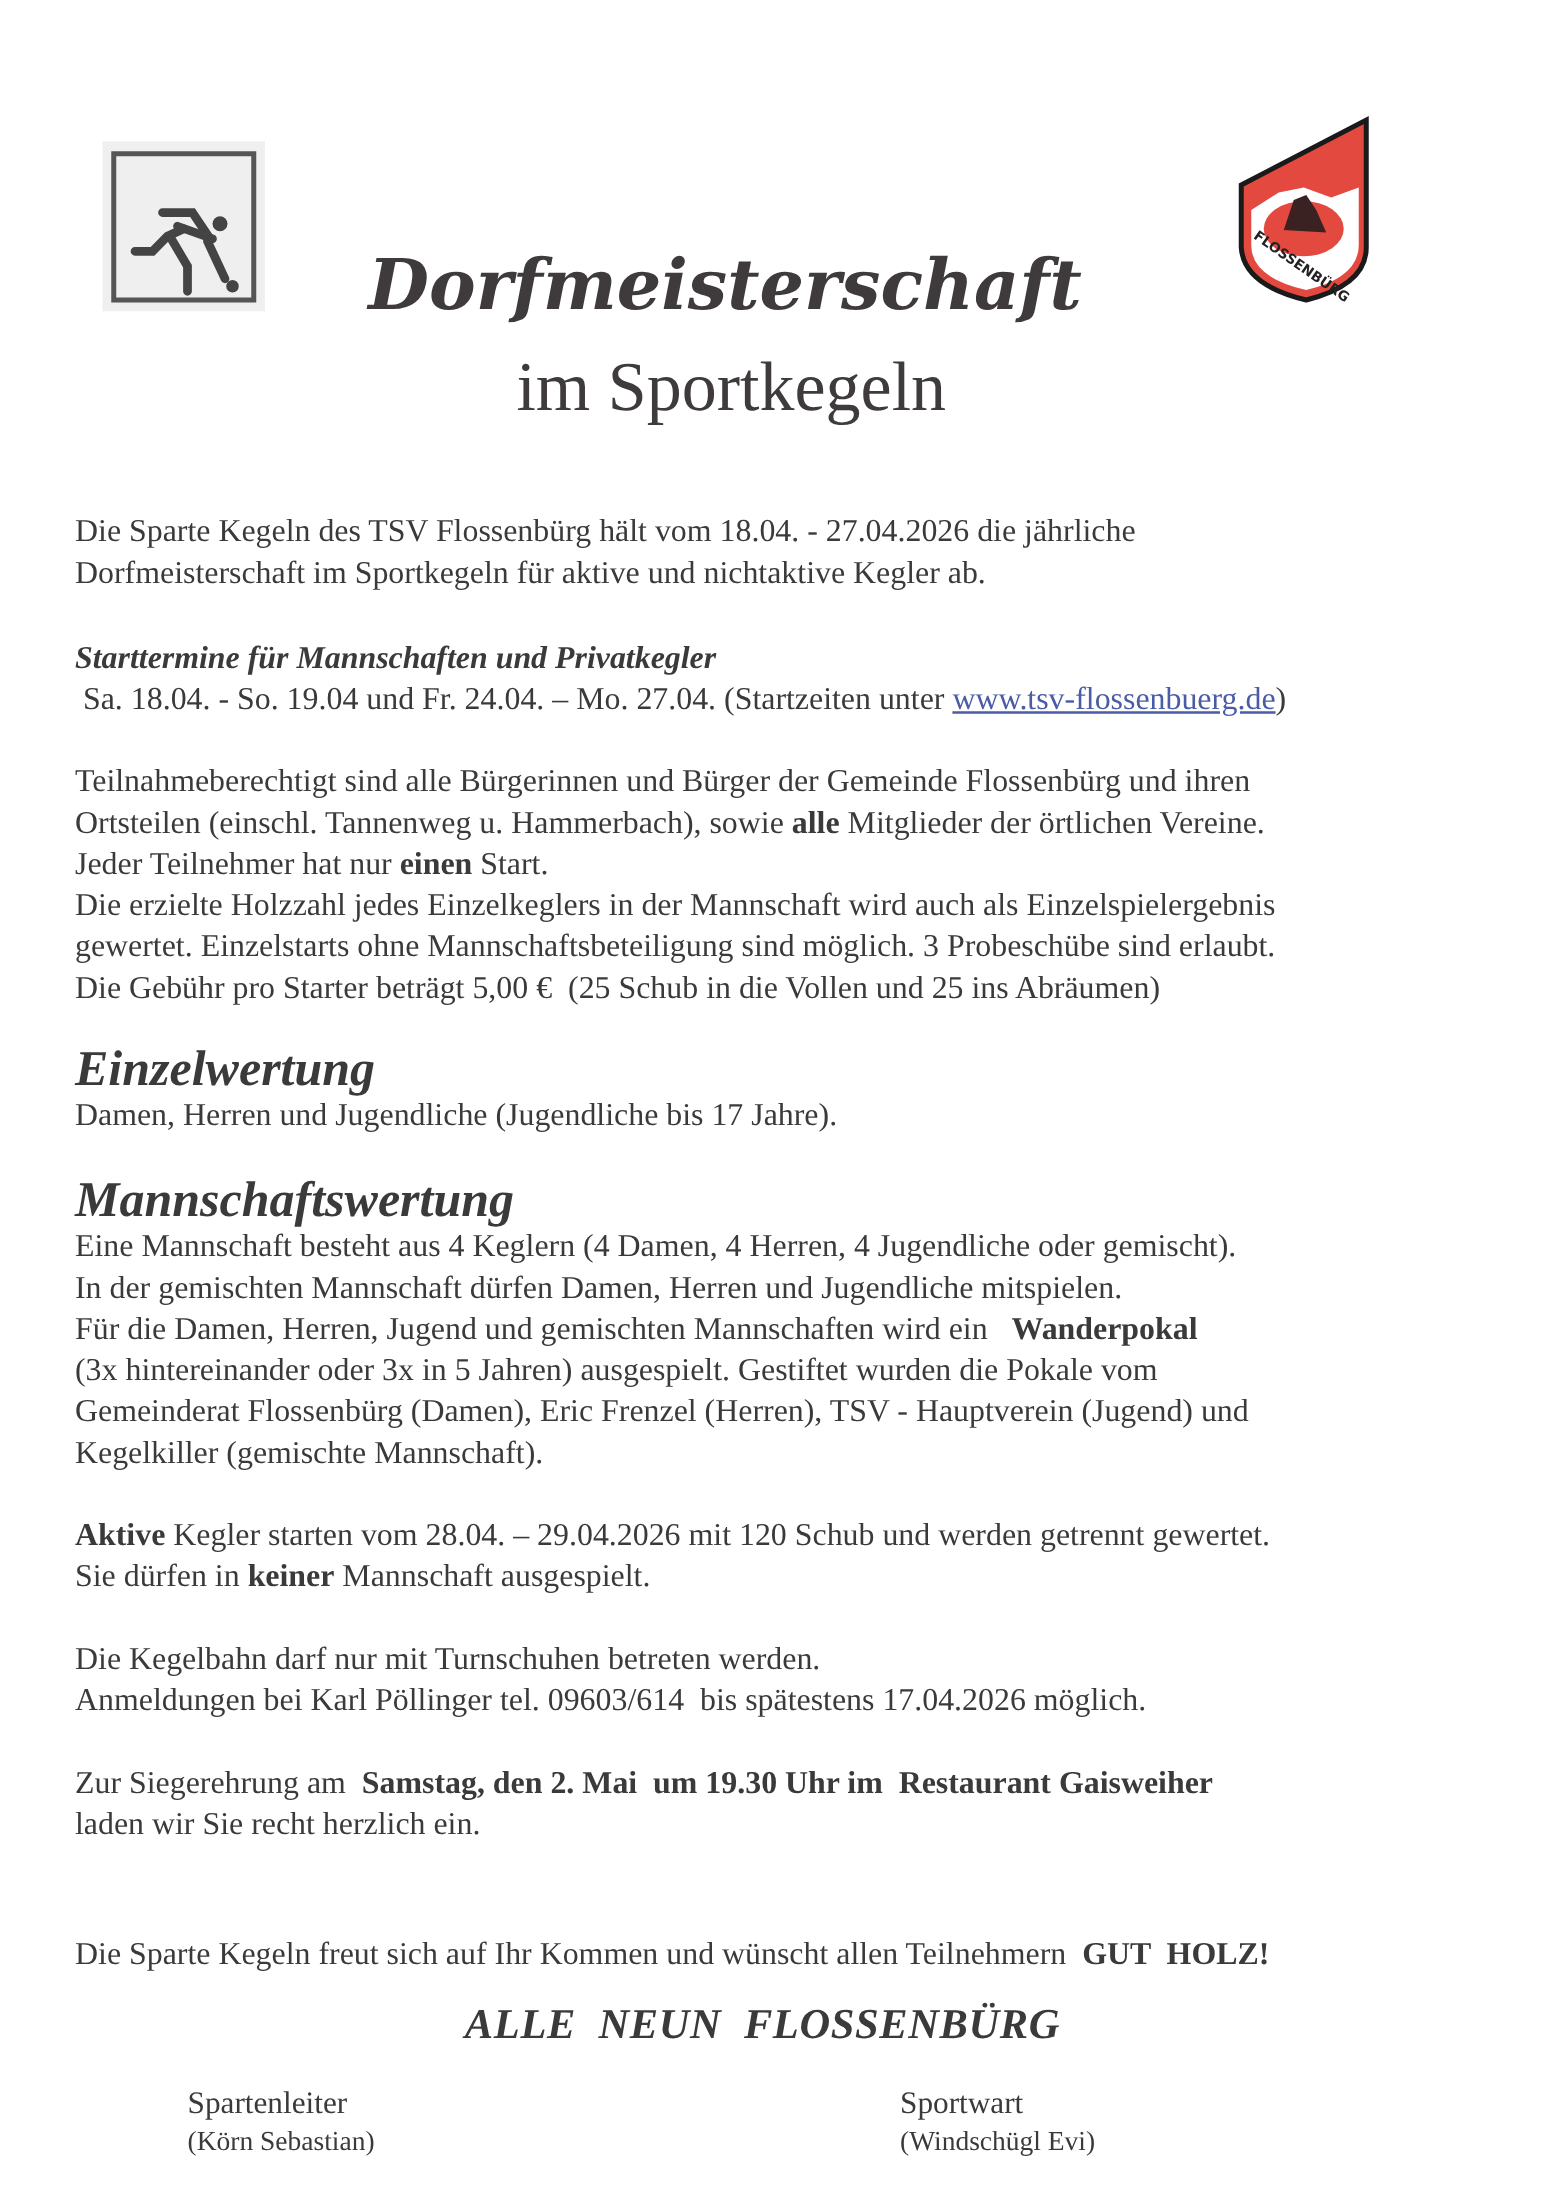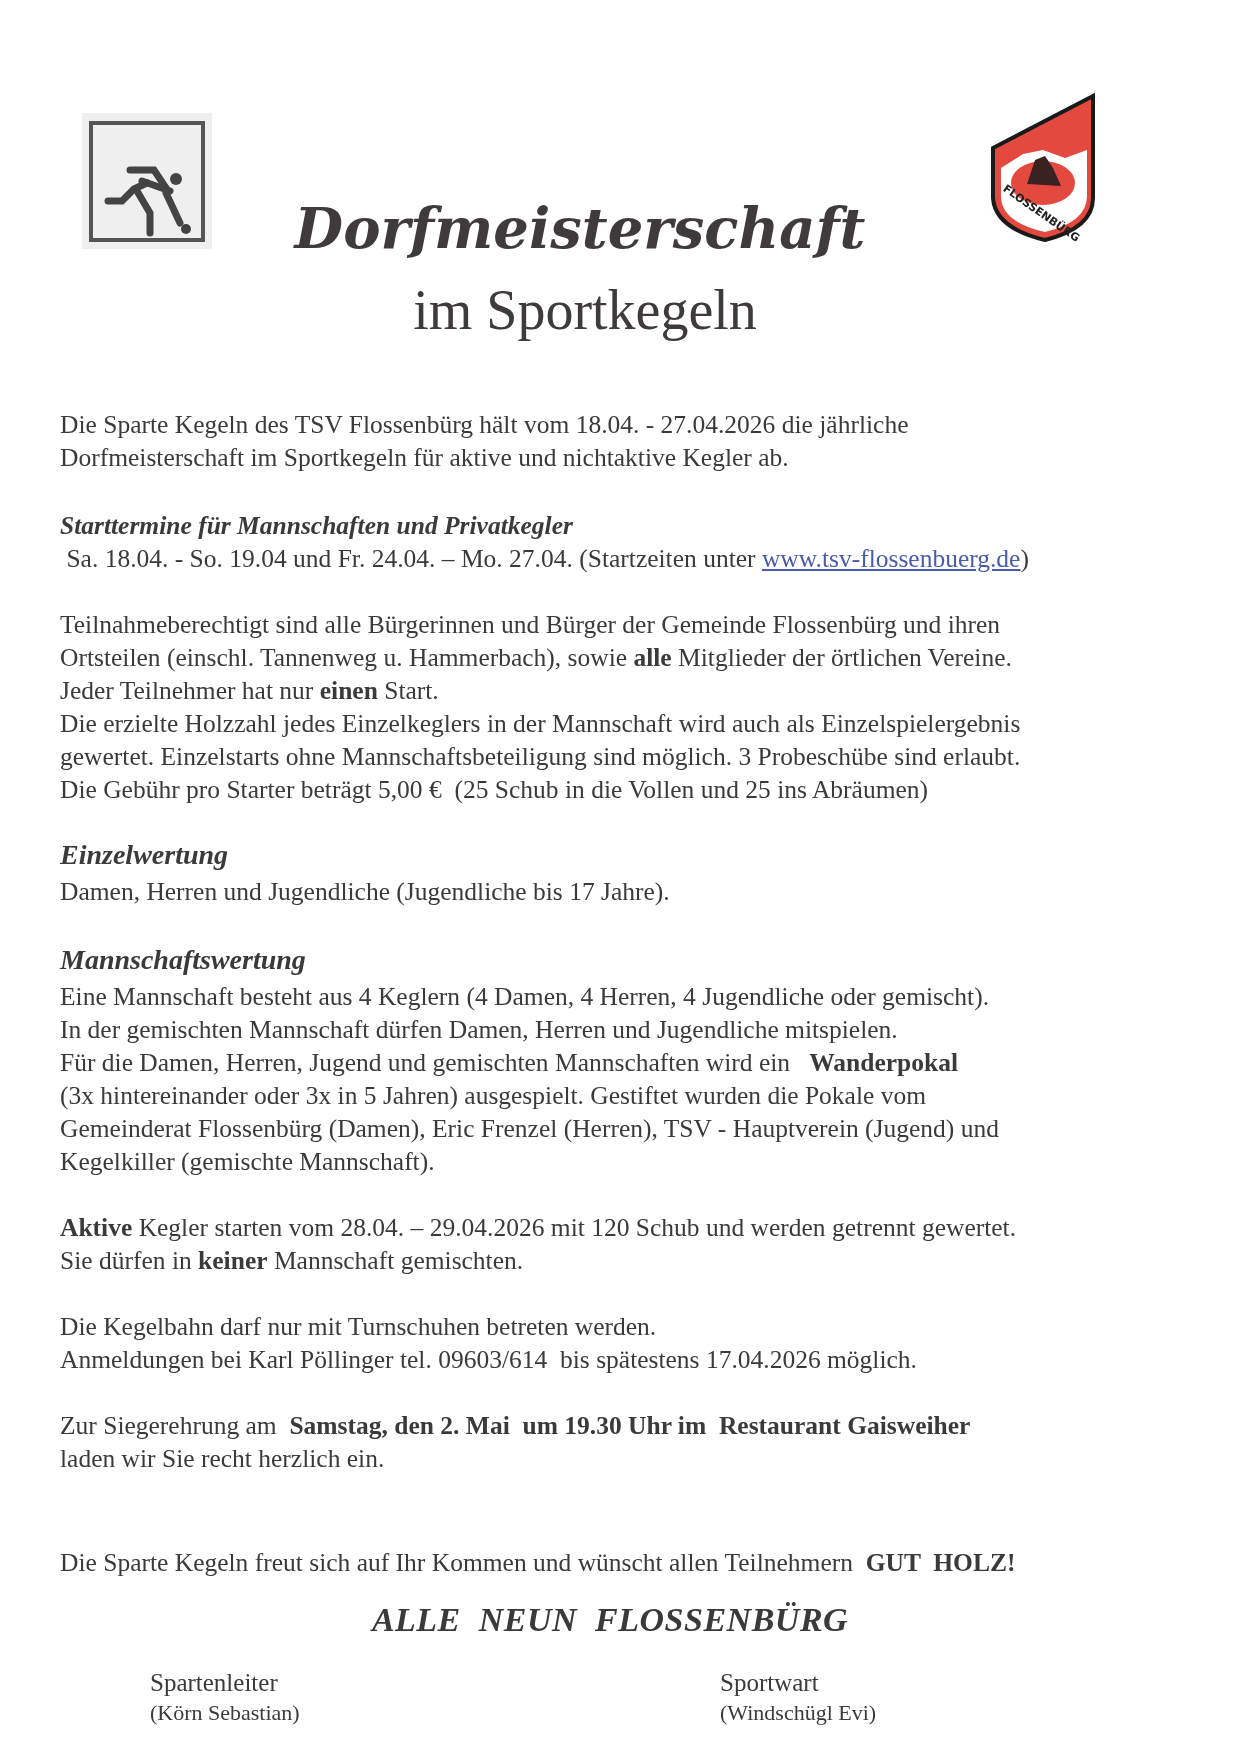--- a/index.html
+++ b/index.html
@@ -10,21 +10,21 @@
   .logo-left svg { width: 100%; height: 100%; display: block; }
   .logo-right { left: 983px; top: 88px; width: 120px; height: 160px; }
   .logo-right svg { width: 100%; height: 100%; display: block; }
   .title1 { left: 0; width: 1160px; top: 196px; text-align: center;
             font-family: "DejaVu Serif", serif; font-style: italic; font-weight: bold;
             font-size: 56px; line-height: 64px; color: #3f3b3c; }
   .title2 { left: 0; width: 1170px; top: 278px; text-align: center;
             font-family: Liberation Serif, serif; font-size: 56px; line-height: 64px; color: #3f3b3c; }
   .line { left: 60px; font-size: 25.5px; line-height: 33.5px; white-space: pre; }
   .head-it { font-style: italic; font-weight: bold; font-size: 25.5px; }
-  .head-big { font-style: italic; font-weight: bold; font-size: 28px; }
+  .head-big { font-style: italic; font-weight: bold; font-size: 40px; }
   .bi { font-weight: bold; }
   .b { font-weight: bold; }
   a.link { color: #4a5ba8; text-decoration: underline; }
   .motto { left: 0; width: 1220px; text-align: center; top: 1601px; font-style: italic;
            font-weight: bold; font-size: 34px; letter-spacing: 0.5px; white-space: pre; }
   .sig { text-align: left; font-size: 25px; line-height: 30px; }
   .sig .sub { font-size: 22px; }
 </style>
 </head>
 <body>
@@ -75,21 +75,21 @@
 
 <div class="abs line head-big" style="top:943px">Mannschaftswertung</div>
 <div class="abs line" style="top:980px">Eine Mannschaft besteht aus 4 Keglern (4 Damen, 4 Herren, 4 Jugendliche oder gemischt).</div>
 <div class="abs line" style="top:1013px">In der gemischten Mannschaft dürfen Damen, Herren und Jugendliche mitspielen.</div>
 <div class="abs line" style="top:1046px"><span>Für die Damen, Herren, Jugend und gemischten Mannschaften wird ein   </span><span class="bi">Wanderpokal</span></div>
 <div class="abs line" style="top:1079px">(3x hintereinander oder 3x in 5 Jahren) ausgespielt. Gestiftet wurden die Pokale vom</div>
 <div class="abs line" style="top:1112px">Gemeinderat Flossenbürg (Damen), Eric Frenzel (Herren), TSV - Hauptverein (Jugend) und</div>
 <div class="abs line" style="top:1145px">Kegelkiller (gemischte Mannschaft).</div>
 
 <div class="abs line" style="top:1211px"><span class="bi">Aktive</span><span> Kegler starten vom 28.04. – 29.04.2026 mit 120 Schub und werden getrennt gewertet.</span></div>
-<div class="abs line" style="top:1244px"><span>Sie dürfen in </span><span class="bi">keiner</span><span> Mannschaft gemischten.</span></div>
+<div class="abs line" style="top:1244px"><span>Sie dürfen in </span><span class="bi">keiner</span><span> Mannschaft ausgespielt.</span></div>
 
 <div class="abs line" style="top:1310px">Die Kegelbahn darf nur mit Turnschuhen betreten werden.</div>
 <div class="abs line" style="top:1343px">Anmeldungen bei Karl Pöllinger tel. 09603/614  bis spätestens 17.04.2026 möglich.</div>
 
 <div class="abs line" style="top:1409px"><span>Zur Siegerehrung am  </span><span class="b">Samstag, den 2. Mai  um 19.30 Uhr im  Restaurant Gaisweiher</span></div>
 <div class="abs line" style="top:1442px">laden wir Sie recht herzlich ein.</div>
 
 <div class="abs line" style="top:1546px"><span>Die Sparte Kegeln freut sich auf Ihr Kommen und wünscht allen Teilnehmern  </span><span class="b">GUT  HOLZ!</span></div>
 
 <div class="abs motto">ALLE  NEUN  FLOSSENBÜRG</div>

